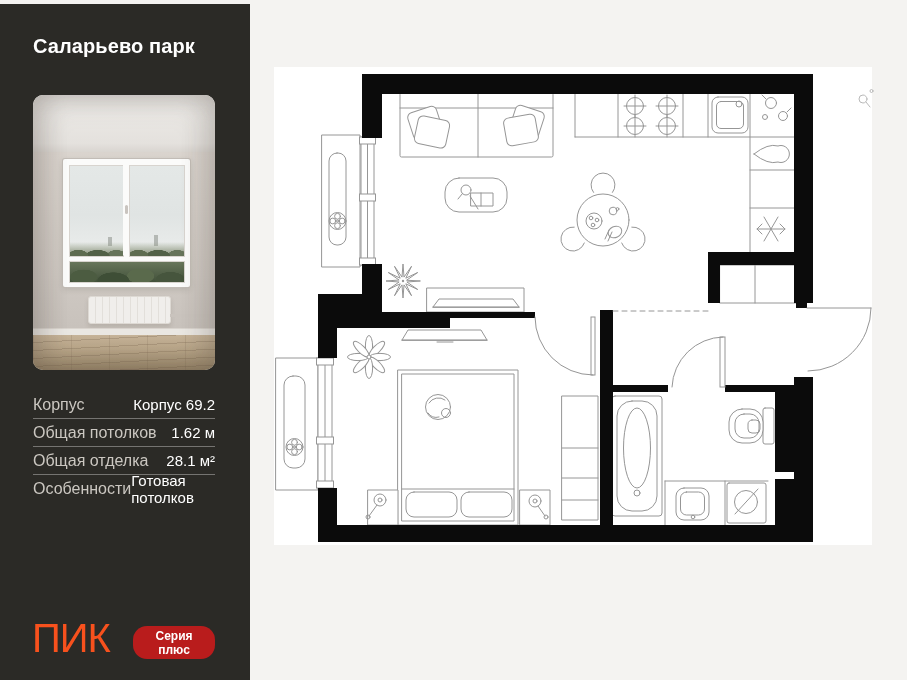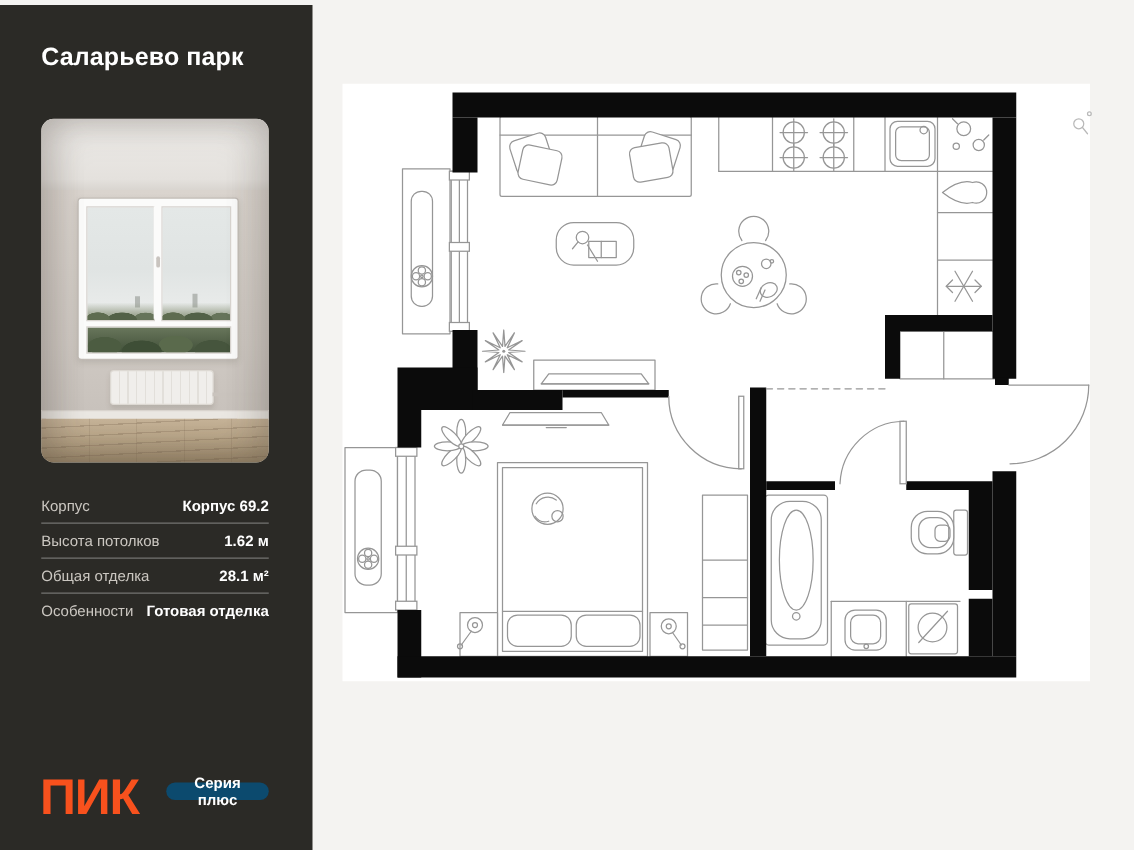--- a/index.html
+++ b/index.html
@@ -44,24 +44,24 @@
   .ph-floor{position:absolute;left:0;right:0;top:240px;height:35px;
     background:
       repeating-linear-gradient(90deg, rgba(120,100,78,.18) 0 1px, transparent 1px 38px),
       repeating-linear-gradient(177deg, transparent 0 7px, rgba(122,102,80,.30) 7px 8px),
       linear-gradient(180deg,#C6B398 0%,#B3A083 55%,#A08D6F 100%);}
   .ph-shade{position:absolute;inset:0;border-radius:10px;box-shadow:inset 0 0 34px rgba(70,60,50,.22), inset 14px 0 22px rgba(70,60,50,.14), inset -14px 0 22px rgba(70,60,50,.10);}
   
   .details{position:absolute;left:33px;top:387px;width:182px;}
   .drow{height:27px;display:flex;align-items:center;justify-content:space-between;border-bottom:1px solid rgba(255,255,255,.35);}
   .drow:last-child{border-bottom:none;}
-  .dlabel{color:#CBC7C1;font-size:12px;}
-  .dvalue{color:#FFFFFF;font-size:12px;font-weight:700;text-align:right;}
-  .logo{position:absolute;left:32px;top:612px;color:#F8511D;font-size:40px;font-weight:700;letter-spacing:-1px;}
-  .series-btn{position:absolute;left:133px;top:622px;width:82px;height:14px;border:none;border-radius:14px;background:#0c4a6e;color:#fff;font-size:12px;font-weight:700;font-family:inherit;display:flex;align-items:center;justify-content:center;cursor:pointer;}
+  .dlabel{color:#CBC7C1;font-size:16px;}
+  .dvalue{color:#FFFFFF;font-size:15px;font-weight:400;text-align:left;}
+  .logo{position:absolute;left:32px;top:612px;color:#F8511D;font-size:40px;font-weight:400;letter-spacing:-1px;}
+  .series-btn{position:absolute;left:133px;top:622px;width:82px;height:33px;border:none;border-radius:14px;background:#b91c1c;color:#fff;font-size:12px;font-weight:700;font-family:inherit;display:flex;align-items:center;justify-content:center;cursor:pointer;}
   
   .plan{position:absolute;left:255px;top:55px;width:650px;height:500px;}
 </style>
 </head>
 <body>
 
 <div class="sidebar">
   <div class="sb-title">Саларьево парк</div>
 
   <div class="photo">
@@ -87,30 +87,30 @@
     <div class="ph-floor"></div>
     <div class="ph-shade"></div>
   </div>
 
   <div class="details">
     <div class="drow">
       <span class="dlabel">Корпус</span>
       <span class="dvalue">Корпус 69.2</span>
     </div>
     <div class="drow">
-      <span class="dlabel">Высота потолков</span>
+      <span class="dlabel">Общая потолков</span>
       <span class="dvalue">1.62 м</span>
     </div>
     <div class="drow">
       <span class="dlabel">Общая отделка</span>
       <span class="dvalue">28.1 м²</span>
     </div>
     <div class="drow">
       <span class="dlabel">Особенности</span>
-      <span class="dvalue">Готовая отделка</span>
+      <span class="dvalue">Готовая потолков</span>
     </div>
   </div>
 
   <div class="logo">ПИК</div>
   <button class="series-btn">Серия плюс</button>
 </div>
 
 <svg class="plan" viewBox="255 55 650 500" xmlns="http://www.w3.org/2000/svg">
 
   <rect x="274" y="67" width="598" height="478" fill="#FFFFFF"></rect>

